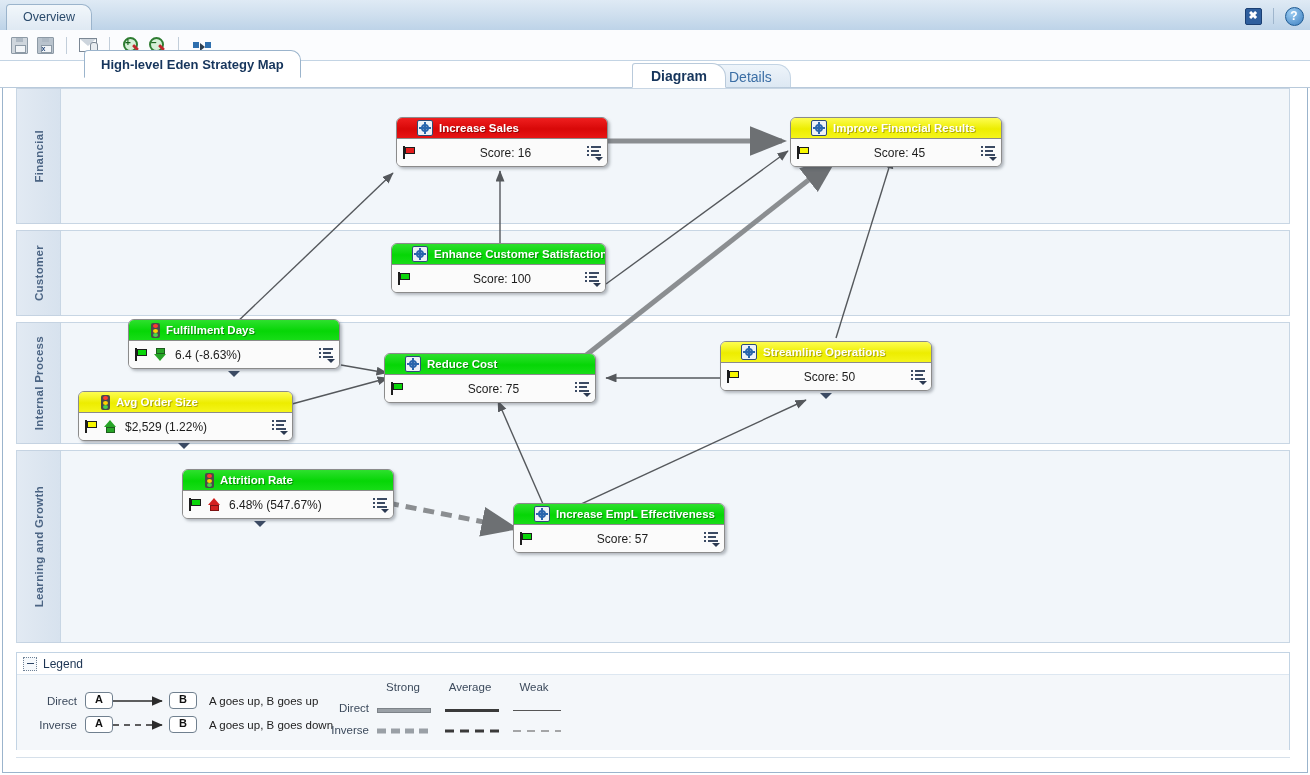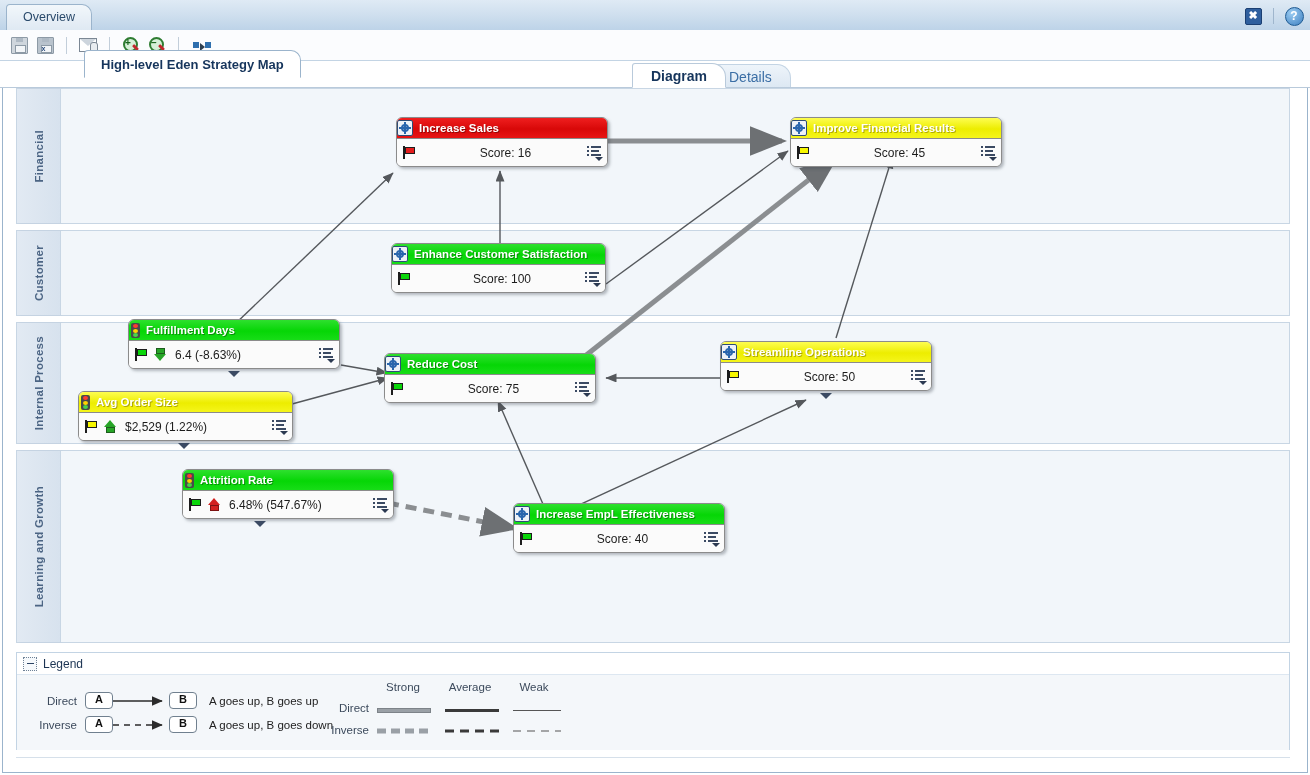--- a/index.html
+++ b/index.html
@@ -168,21 +168,21 @@
     border:1px solid #8b8b8b;
     border-radius:6px;
     box-shadow: 2px 2px 3px rgba(60,70,80,.35);
     overflow:hidden;
     cursor:pointer;
     z-index: 20;
   }
   .node-head {
     height:21px; line-height:21px;
     display:flex; align-items:center; gap:6px;
-    padding-left:0;
+    padding-left:20px;
     font-size:11.5px; font-weight:bold; color:#ffffff;
     text-shadow: 1px 1px 0 rgba(0,0,0,.35);
     border-bottom:1px solid #8b8b8b;
     box-sizing:border-box;
     white-space:nowrap; overflow:hidden;
   }
   .node-head.red { background:linear-gradient(to bottom,#ef1f1f 0%,#d80808 55%,#e81414 100%); }
   .node-head.green { background:linear-gradient(to bottom,#2ee02e 0%,#06d606 55%,#17dd17 100%); }
   .node-head.yellow { background:linear-gradient(to bottom,#fdfd50 0%,#eded00 55%,#f5f51a 100%); color:#ffffff; text-shadow: 1px 1px 0 rgba(120,110,0,.55); }
 
@@ -646,21 +646,21 @@
         <span class="obj-icon">
             <i></i>
           </span>
         <span>Increase EmpL Effectiveness</span>
       </div>
       <div class="node-body">
         <span class="flag green">
             <span class="pole"></span>
             <span class="cloth"></span>
           </span>
-        <span class="node-value">Score: 40</span>
+        <span class="node-value">Score: 57</span>
         <span class="detail-icon">
           <b></b>
             <b></b>
             <b></b>
             <u></u>
             <u class="u2"></u>
             <u class="u3"></u>
             <em></em>
         </span>
       </div>

